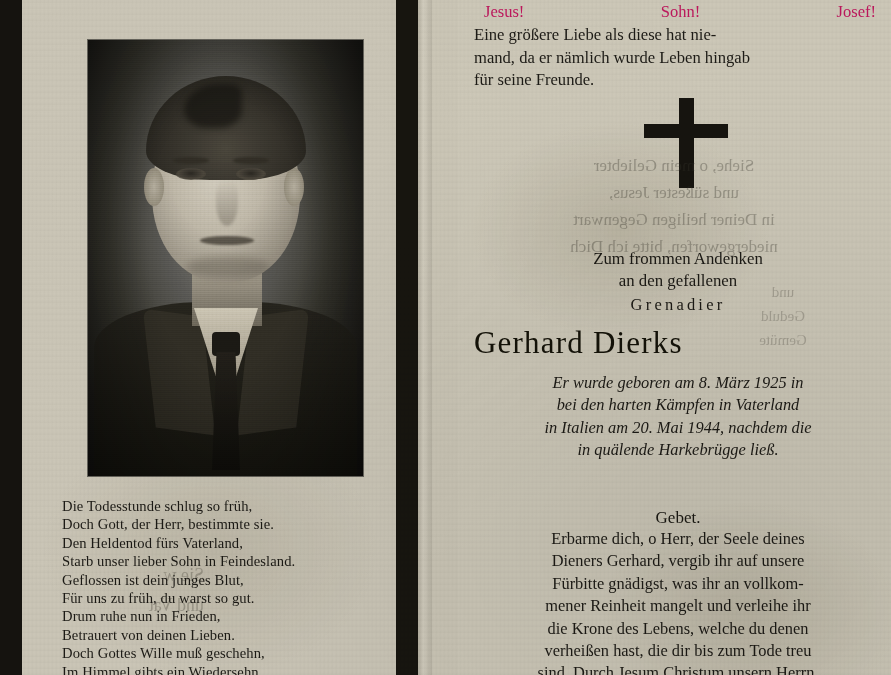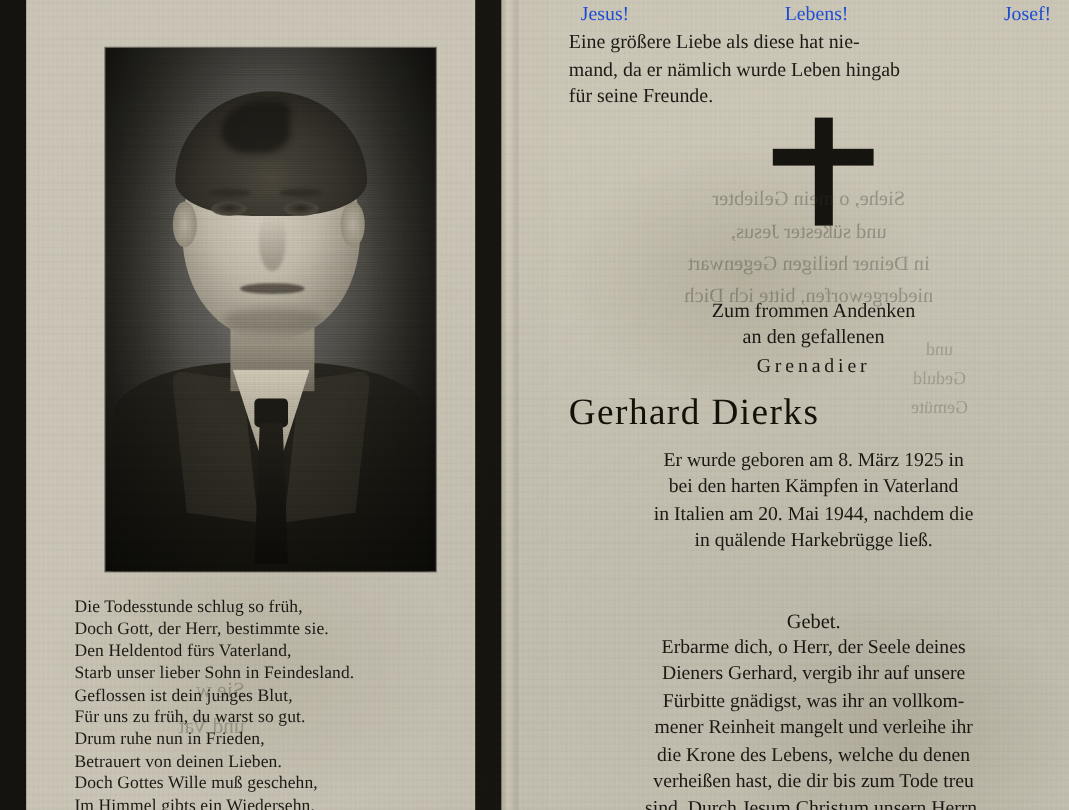--- a/index.html
+++ b/index.html
@@ -264,21 +264,21 @@
   }
 
   
   .invocation {
     position: absolute;
     left: 26px; top: 2px;
     width: 392px;
     display: flex;
     justify-content: space-between;
     font-size: 16.5px;
-    color: #1d4ed8;
+    color: #be185d;
   }
   .verse {
     position: absolute;
     left: 16px; top: 24px;
     width: 408px;
     font-size: 16.6px;
     line-height: 22.5px;
     color: #1d1b16;
     text-align: left;
   }
@@ -351,20 +351,21 @@
     color: #141208;
   }
   .biography {
     position: absolute;
     left: 14px; top: 372px;
     width: 412px;
     text-align: center;
     font-size: 16.4px;
     line-height: 22.4px;
     color: #1c1a15;
+    font-style: italic;
   }
   .prayer-title {
     position: absolute;
     left: 16px; top: 508px;
     width: 408px;
     text-align: center;
     font-size: 17px;
     color: #1a1812;
   }
   .prayer {
@@ -446,21 +447,21 @@
   <div class="fold"></div>
 
   <div class="page-right">
     <div class="band-right-inner"></div>
   </div>
 
   <div class="right-content">
 
     <div class="invocation">
       <span>Jesus!</span>
-      <span>Lebens!</span>
+      <span>Sohn!</span>
       <span>Josef!</span>
     </div>
 
     <div class="verse">
       <div class="ln">Eine größere Liebe als diese hat nie-</div>
       <div class="ln">mand, da er nämlich wurde Leben hingab</div>
       <div class="ln">für seine Freunde.</div>
     </div>
 
     <div class="cross">

